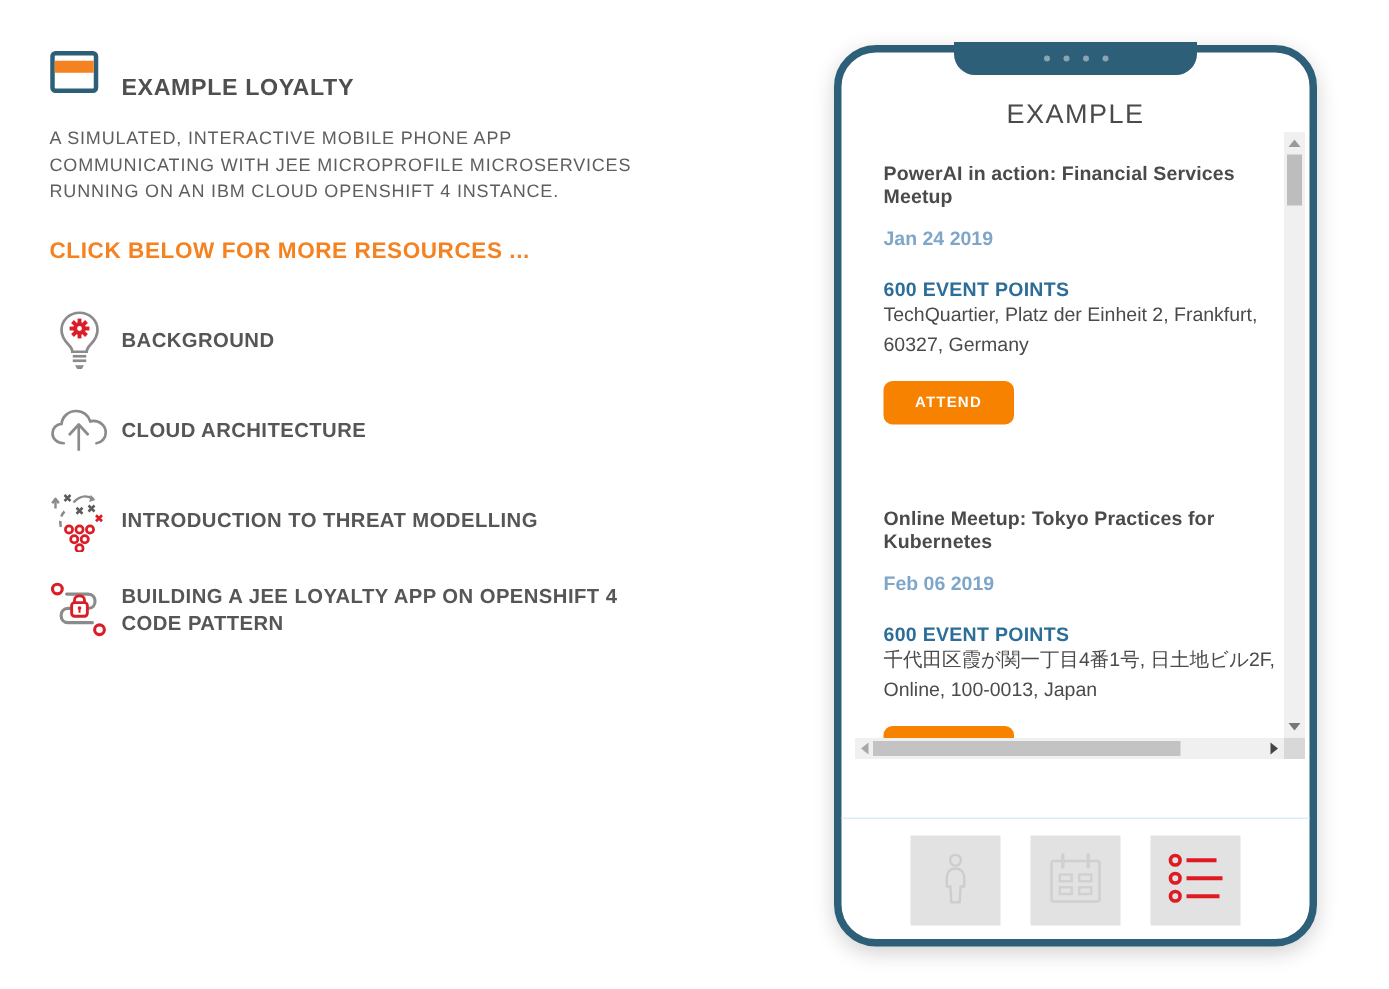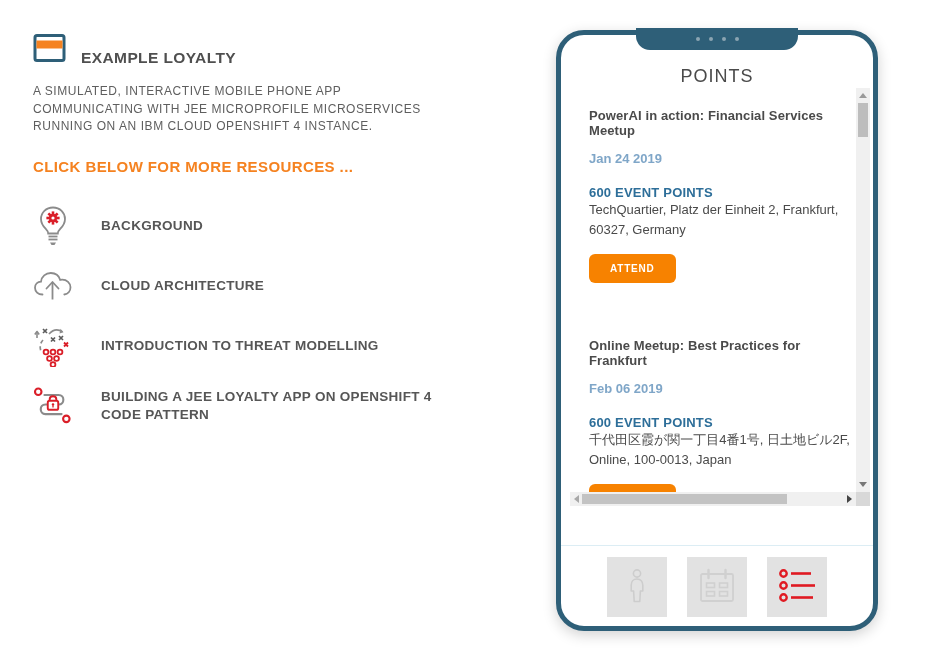--- a/index.html
+++ b/index.html
@@ -7,21 +7,21 @@
          font-family:"Liberation Sans", sans-serif;}
 
   
   .left{position:absolute;left:33px;top:33px;width:435px;}
   .lp-header{display:flex;align-items:flex-end;}
   .lp-title{margin-left:15px;font-size:15.5px;font-weight:bold;color:#4f4f4f;letter-spacing:0.4px;}
   .lp-desc{margin-top:16px;width:402px;font-size:12px;line-height:17.5px;color:#5e5e5e;
            letter-spacing:0.55px;}
   .lp-cta{margin-top:22px;font-size:15px;font-weight:bold;color:#F58220;letter-spacing:0.4px;}
   .resources{margin-top:30px;}
-  .res-item{display:flex;align-items:center;margin-bottom:18px;min-height:42px;cursor:pointer;gap:20px;}
+  .res-item{display:flex;align-items:center;margin-bottom:18px;min-height:42px;cursor:pointer;}
   .res-icon{width:40px;min-width:40px;display:flex;justify-content:center;align-items:center;}
   .res-label{margin-left:8px;font-size:13.5px;font-weight:bold;color:#565656;
              letter-spacing:0.3px;line-height:18px;max-width:372px;}
 
   
   .phone{position:absolute;left:556px;top:30px;width:322px;height:601px;box-sizing:border-box;
          border:5px solid #2E5F78;border-radius:28px;background:#fff;
          box-shadow:0 4px 14px rgba(0,0,0,0.18);}
   .notch{position:absolute;top:-7px;left:50%;transform:translateX(-50%);width:162px;height:22px;
          background:#2E5F78;border-radius:0 0 14px 14px;display:flex;align-items:center;
@@ -166,35 +166,35 @@
   </div>
 
   <div class="phone">
     <div class="notch">
       <span class="notch-dot"></span>
       <span class="notch-dot"></span>
       <span class="notch-dot"></span>
       <span class="notch-dot"></span>
     </div>
 
-    <div class="screen-title">POINTS</div>
+    <div class="screen-title">EXAMPLE</div>
 
     <div class="scroll-region">
       <div class="events">
 
         <div class="event">
           <div class="event-title">PowerAI in action: Financial Services Meetup</div>
           <div class="event-date">Jan 24 2019</div>
           <div class="event-points">600 EVENT POINTS</div>
           <div class="event-address">TechQuartier, Platz der Einheit 2, Frankfurt, 60327, Germany</div>
           <button class="attend-btn">ATTEND</button>
         </div>
 
         <div class="event">
-          <div class="event-title">Online Meetup: Best Practices for Frankfurt</div>
+          <div class="event-title">Online Meetup: Tokyo Practices for Kubernetes</div>
           <div class="event-date">Feb 06 2019</div>
           <div class="event-points">600 EVENT POINTS</div>
           <div class="event-address">千代田区霞が関一丁目4番1号, 日土地ビル2F, Online, 100-0013, Japan</div>
           <button class="attend-btn">ATTEND</button>
         </div>
 
       </div>
 
       <div class="vscroll">
         <span class="tri tri-up"></span>

